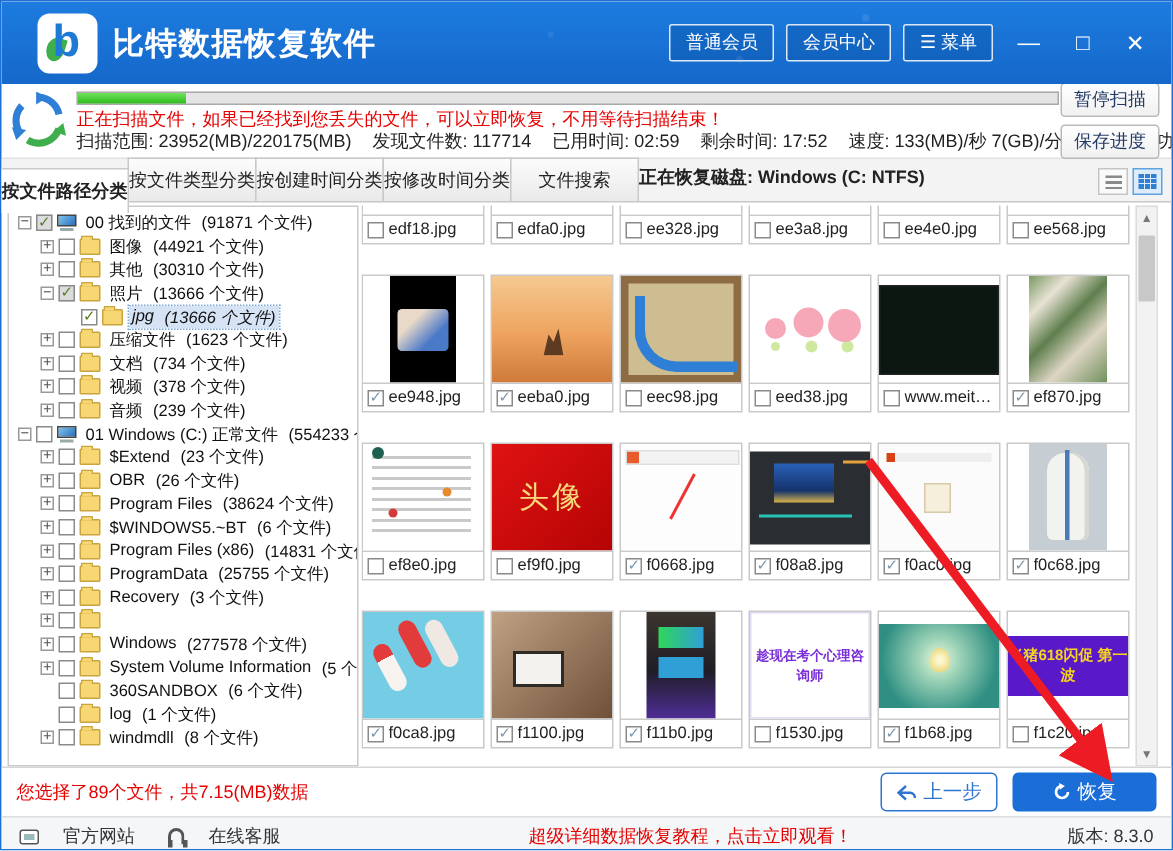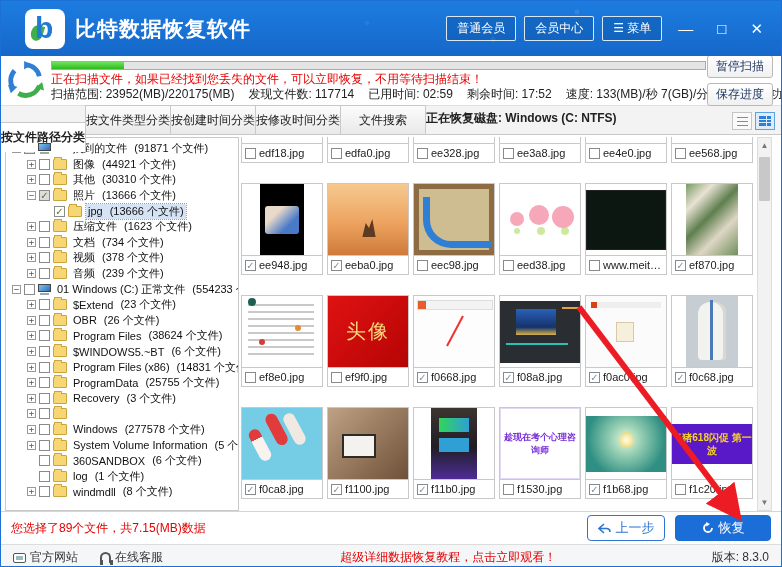--- a/index.html
+++ b/index.html
@@ -29,39 +29,39 @@
   .pbar .fill { height:100%; background:linear-gradient(180deg,#6fe35c,#2fb91e); }
   .alert-line { color:#e60000; font-size:12px; line-height:15px; white-space:nowrap; }
   .stats-line { font-size:12px; color:#222; line-height:15px; white-space:nowrap; }
   .stats-line span.stat { margin-right:14px; }
   .scan-btns { display:flex; flex-direction:column; gap:5px; margin-left:8px; }
   .sbtn { width:66px; font-size:12px; color:#233a66; background:linear-gradient(180deg,#fff,#f0f0f0); border:1px solid #b9b9b9; border-radius:3px; padding:2px 0; text-align:center; cursor:pointer; }
 
   
   .tabbar { height:29px; display:flex; align-items:flex-end; background:#f3f3f3; border-bottom:1px solid #c9c9c9; position:relative; }
   .tab { width:86px; text-align:center; font-size:12px; color:#222; padding:6px 0 5px; border:1px solid #c9c9c9; border-bottom:none; background:linear-gradient(180deg,#fcfcfc,#e9e9e9); margin-left:-1px; cursor:pointer; }
-  .tab.active { background:#fff; position:relative; top:18px; padding-bottom:6px; font-weight:bold; }
+  .tab.active { background:#fff; position:relative; top:8px; padding-bottom:6px; font-weight:bold; }
   .disk-label { font-size:12px; color:#222; font-weight:bold; margin-left:0; padding-bottom:7px; }
   .viewtoggles { margin-left:auto; display:flex; gap:3px; padding:0 6px 4px 0; }
   .vt { width:20px; height:18px; border:1px solid #c5c5c5; background:#fafafa; display:flex; align-items:center; justify-content:center; cursor:pointer; }
   .vt.active { border-color:#5ea3e0; background:#ddecfb; }
   .icon-list { width:11px; height:9px; background:repeating-linear-gradient(180deg,#8a8a8a 0 1.5px,transparent 1.5px 4px); }
   .icon-grid { width:12px; height:10px; background:
       linear-gradient(#2f7fd6,#2f7fd6); background-size:100% 100%;
       box-shadow: inset 0 0 0 0 #fff; position:relative; }
   .icon-grid::after{ content:""; position:absolute; inset:0;
       background:linear-gradient(90deg,transparent 0 3.5px,#ddecfb 3.5px 4.5px,transparent 4.5px 7.5px,#ddecfb 7.5px 8.5px,transparent 8.5px),
                  linear-gradient(180deg,transparent 0 2.5px,#ddecfb 2.5px 3.5px,transparent 3.5px 6px,#ddecfb 6px 7px,transparent 7px); }
 
   
   .main { height:376px; display:flex; padding:2px 0 0 4px; }
   .tree-panel { width:234px; border:1px solid #c9c9c9; background:#fff; overflow:hidden; font-size:11px; padding:3px 0 0 2px; }
   .trow { display:flex; align-items:center; height:15.6px; white-space:nowrap; }
   .trow .lbl-wrap { display:flex; align-items:center; padding:0 2px; }
-  .trow.selected .lbl-wrap { background:#d5e3f5; outline:1px dotted #7aa6d8; }
+  .trow.selected .lbl-wrap { background:#d5e3f5; outline:1px dotted #7aa6d8;font-style:italic; }
   .exp { width:9px; height:9px; border:1px solid #999; background:#fff; color:#555; font-size:9px; line-height:7px; text-align:center; margin-right:3px; flex:0 0 9px; font-family:"DejaVu Sans Mono",monospace; }
   .exp.none { visibility:hidden; }
   .cb { width:11px; height:11px; border:1px solid #8a8a8a; background:#fff; margin-right:3px; flex:0 0 11px; font-size:10px; line-height:10px; text-align:center; color:#56780f; }
   .cb.partial { background:#dcdcdc; color:#5a7a2a; }
   .fold { width:14px; height:11px; background:#f7d674; border:1px solid #caa43c; border-radius:1px; margin-right:4px; position:relative; flex:0 0 14px; }
   .fold::before { content:""; position:absolute; top:-3px; left:0; width:6px; height:2px; background:#f7d674; border:1px solid #caa43c; border-bottom:none; border-radius:1px 1px 0 0; }
   .drive { width:13px; height:11px; margin-right:4px; position:relative; flex:0 0 13px; }
   .drive::before { content:""; position:absolute; inset:0 0 3px 0; background:linear-gradient(135deg,#7fc3f0,#2a6fba); border:1px solid #444; }
   .drive::after { content:""; position:absolute; left:2px; bottom:0; width:9px; height:2px; background:#9aa; }
   .t-label { color:#111; }
@@ -131,21 +131,21 @@
 
   
   .actionbar { height:33px; border-top:1px solid #d5d5d5; display:flex; align-items:center; padding:0 10px; background:#fff; }
   .sel-text { color:#e60000; font-size:12px; }
   .act-btns { margin-left:auto; display:flex; gap:10px; }
   .btn-back { width:78px; height:26px; border:1px solid #2f74d0; border-radius:4px; background:#fff; color:#2f74d0; font-size:13px; display:flex; align-items:center; justify-content:center; gap:5px; cursor:pointer; }
   .btn-recover { width:96px; height:26px; border:1px solid #1b6ed8; border-radius:4px; background:#1b6ed8; color:#fff; font-size:13px; display:flex; align-items:center; justify-content:center; gap:5px; cursor:pointer; }
 
   
   .ftr { height:26px; background:#f4f6f8; border-top:1px solid #ddd; display:flex; align-items:center; padding:0 12px; font-size:12px; color:#333; }
-  .ftr-item { display:flex; align-items:center; gap:4px; margin-right:22px; cursor:pointer; }
+  .ftr-item { display:flex; align-items:center; gap:16px; margin-right:22px; cursor:pointer; }
   .ico-monitor { width:13px; height:10px; border:1px solid #555; border-radius:2px; position:relative; background:#fff; }
   .ico-monitor::after{ content:""; position:absolute; left:2px; top:2px; right:2px; bottom:2px; background:#9bb; }
   .ico-headset { width:11px; height:11px; border:2px solid #555; border-bottom:none; border-radius:7px 7px 0 0; position:relative; }
   .ico-headset::after{ content:""; position:absolute; left:-2px; top:6px; width:3px; height:5px; background:#555; box-shadow:10px 0 0 #555; }
   .promo { flex:1; text-align:center; color:#e60000; cursor:pointer; }
   .version { color:#333; }
 
   
   .arrow-overlay { position:absolute; left:0; top:0; width:782px; height:567px; pointer-events:none; z-index:60; }
 </style>

